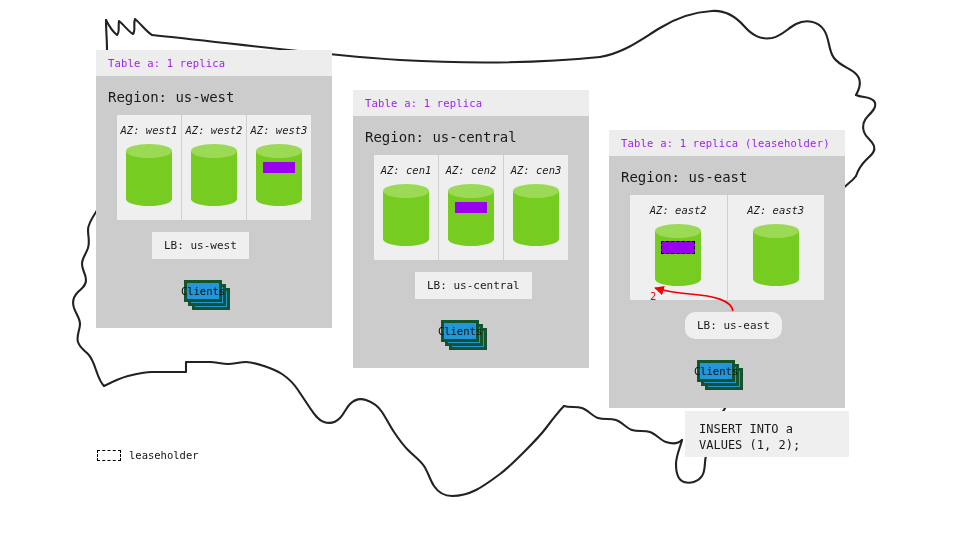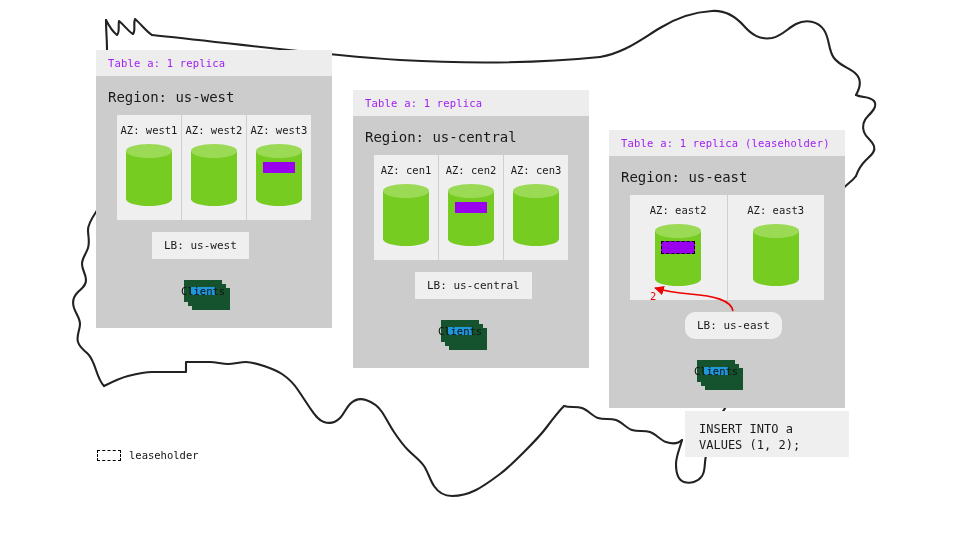--- a/index.html
+++ b/index.html
@@ -31,20 +31,21 @@
     color:#1a1a1a;
     font-size:14px;
     padding:13px 0 10px 12px;
     white-space:nowrap;
   }
   .az-strip{
     position:relative;
     margin:0 21px;
     background:#efefef;
     display:flex;
+    font-style:italic;
   }
   .az-cell{
     position:relative;
     flex:1 1 0;
     text-align:center;
     padding:9px 0 14px 0;
     box-sizing:border-box;
   }
   .az-cell + .az-cell{border-left:1px solid #cfcfcf;}
   .az-label{
@@ -105,21 +106,21 @@
   
   .clients{
     position:absolute;
     z-index:7;
     width:62px;height:24px;
   }
   .clients .sheet{
     position:absolute;
     width:38px;height:22px;
     background:#2196d8;
-    border:7px solid #14532d;
+    border:3px solid #14532d;
     box-sizing:border-box;
   }
   .clients .s3{left:8px;top:8px;}
   .clients .s2{left:4px;top:4px;}
   .clients .s1{left:0px;top:0px;
     display:flex;align-items:center;justify-content:center;
     color:#111;font-size:10.5px;}
   
   .sql-box{
     position:absolute;

